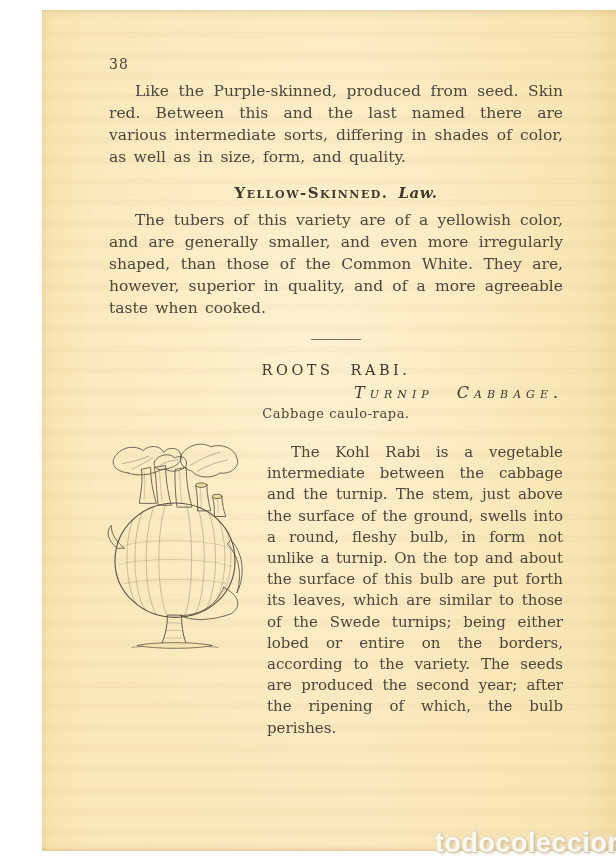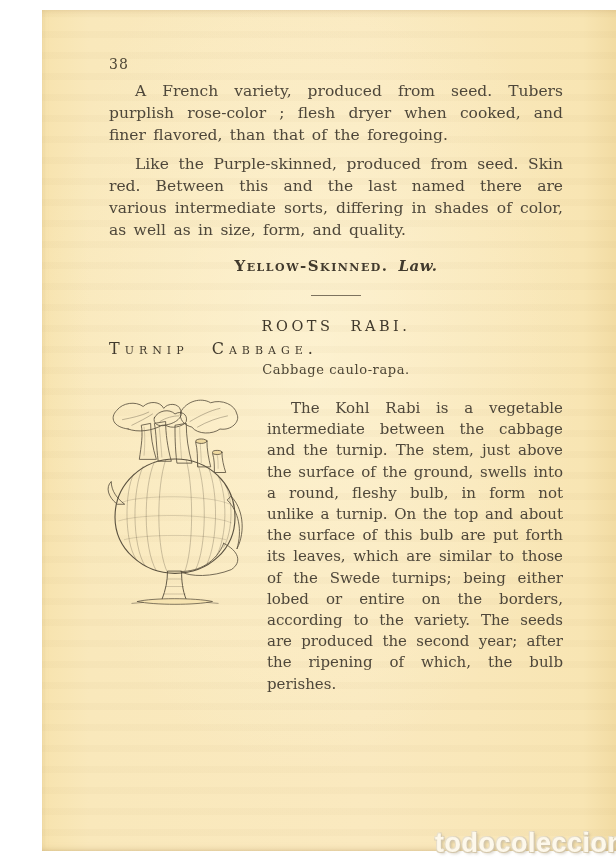--- a/index.html
+++ b/index.html
@@ -85,24 +85,25 @@
   }
   
   .article-title{
     margin-top:22px;
     text-align:center;
     font-size:14.5px; letter-spacing:3.5px; word-spacing:9px;
     color:#3f382b;
   }
   .article-subtitle{
     margin-top:5px;
-    text-align:left;
+    text-align:right;
     font-variant:small-caps;
     font-size:16px; letter-spacing:5px; word-spacing:13px;
     color:#413a2d;
+    font-style:italic;
   }
   .latin-name{
     margin-top:4px;
     text-align:center;
     font-size:13px; letter-spacing:0.6px;
     color:#4d4636;
   }
   
   .fig-row{
     display:flex;
@@ -146,27 +147,27 @@
 </head>
 <body>
 
 <div class="scan-page">
   <div class="content">
 
     <div class="running-row">
       <span class="page-number">38</span>
     </div>
 
-    <p class="para">A French variety, produced from seed.  Tubers purplish rose-color ; flesh dryer when cooked, and finer flavored, than that of the foregoing.</p>
 
     <p class="para">Like the Purple-skinned, produced from seed.  Skin red. Between this and the last named there are various intermediate sorts, differing in shades of color, as well as in size, form, and quality.</p>
 
     <div class="sec-head h-yellow">
       <span>Yellow-Skinned.</span><span class="note">Law.</span>
     </div>
+    <p class="para">The tubers of this variety are of a yellowish color, and are generally smaller, and even more irregularly shaped, than those of the Common White.  They are, however, superior in quality, and of a more agreeable taste when cooked.</p>
 
     <hr class="divider">
 
     <div class="article-title">ROOTS RABI.</div>
     <div class="article-subtitle">Turnip Cabbage.</div>
     <div class="latin-name">Cabbage caulo-rapa.</div>
 
     <div class="fig-row">
 
       <figure class="figure" style="margin:0 0 0 -12px;">

